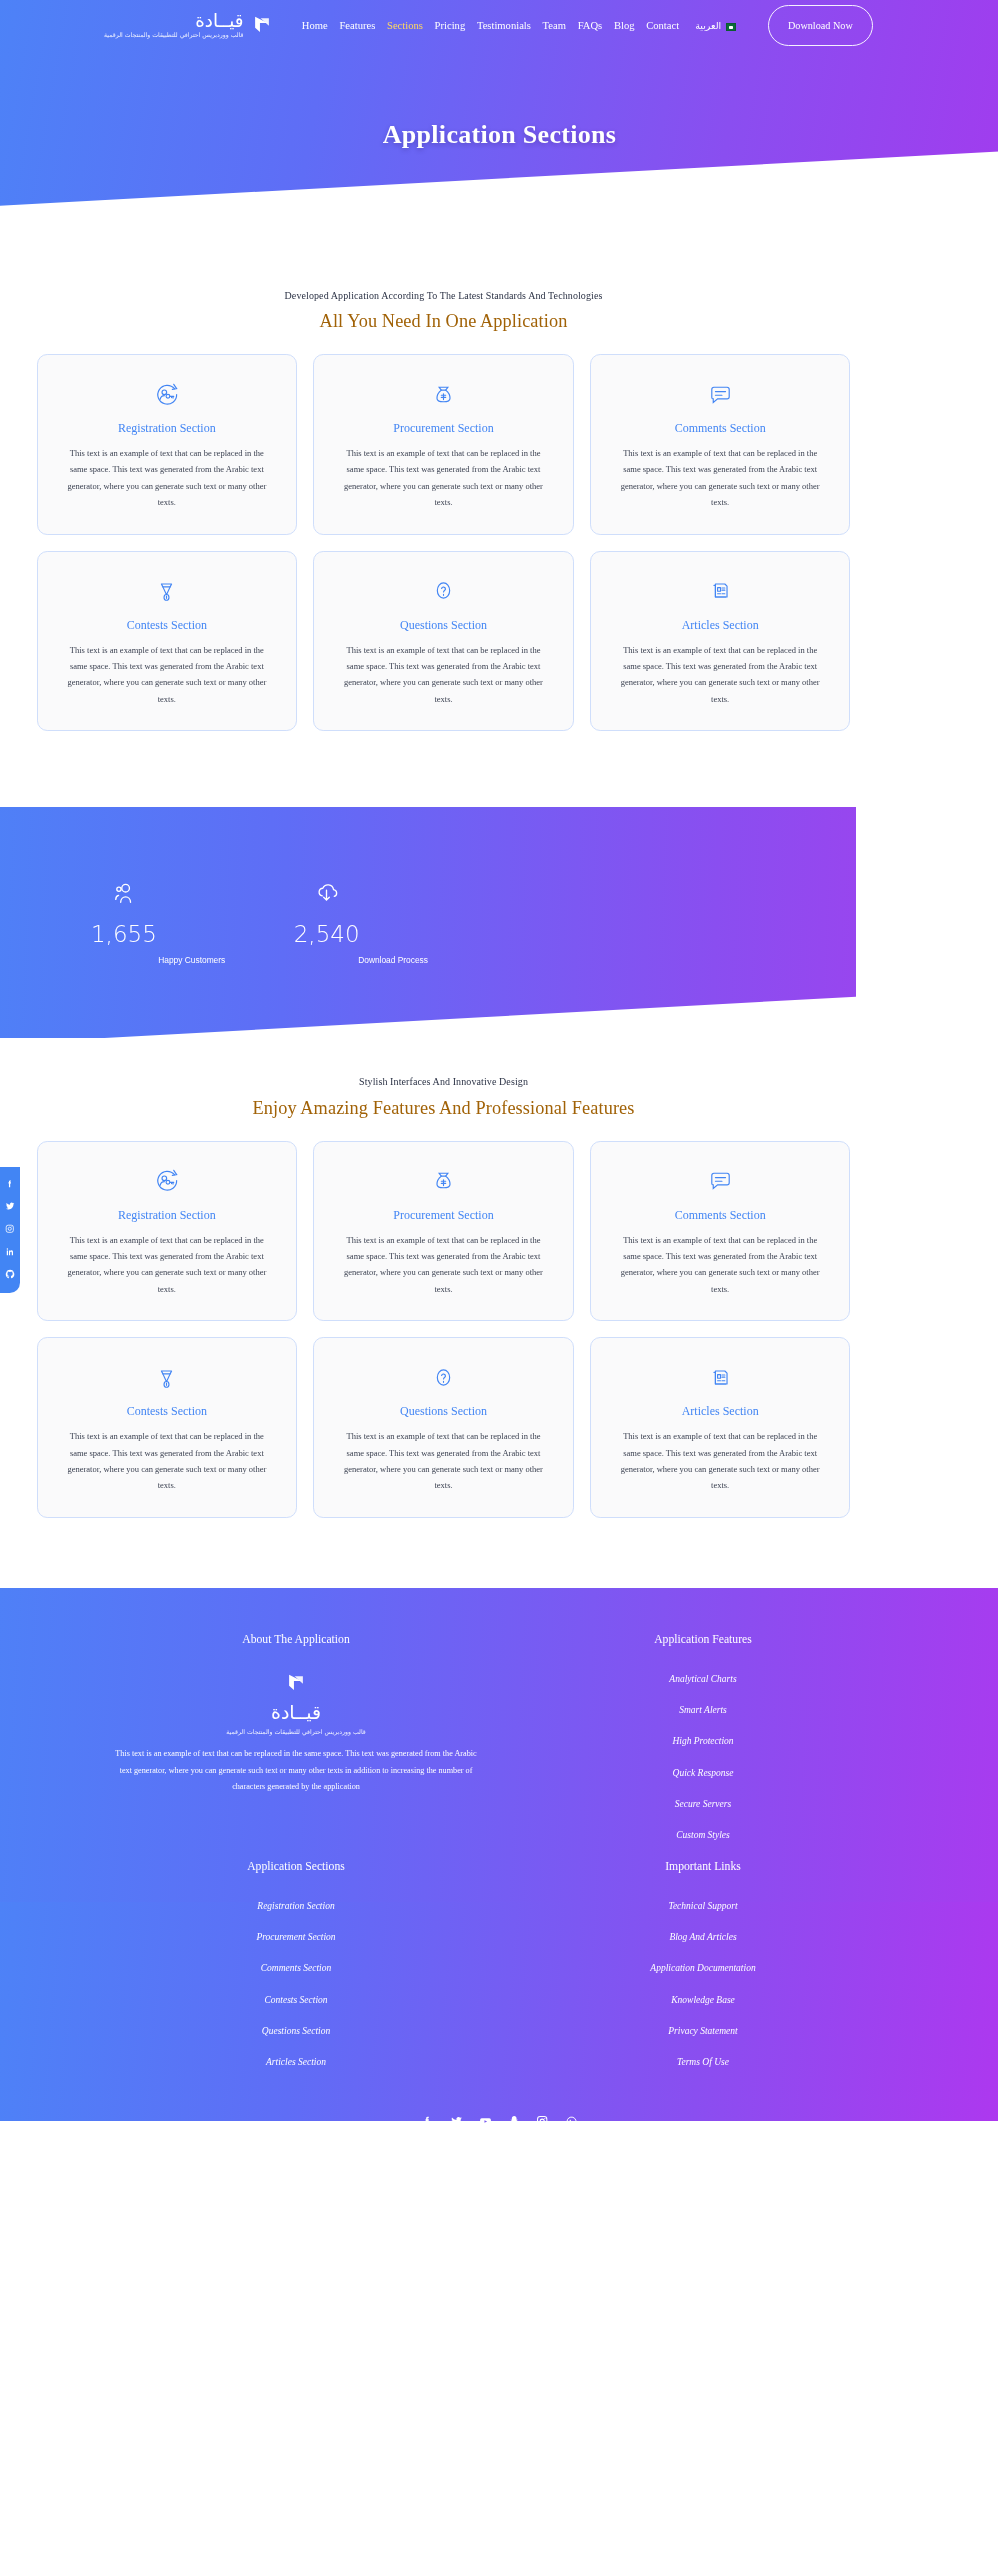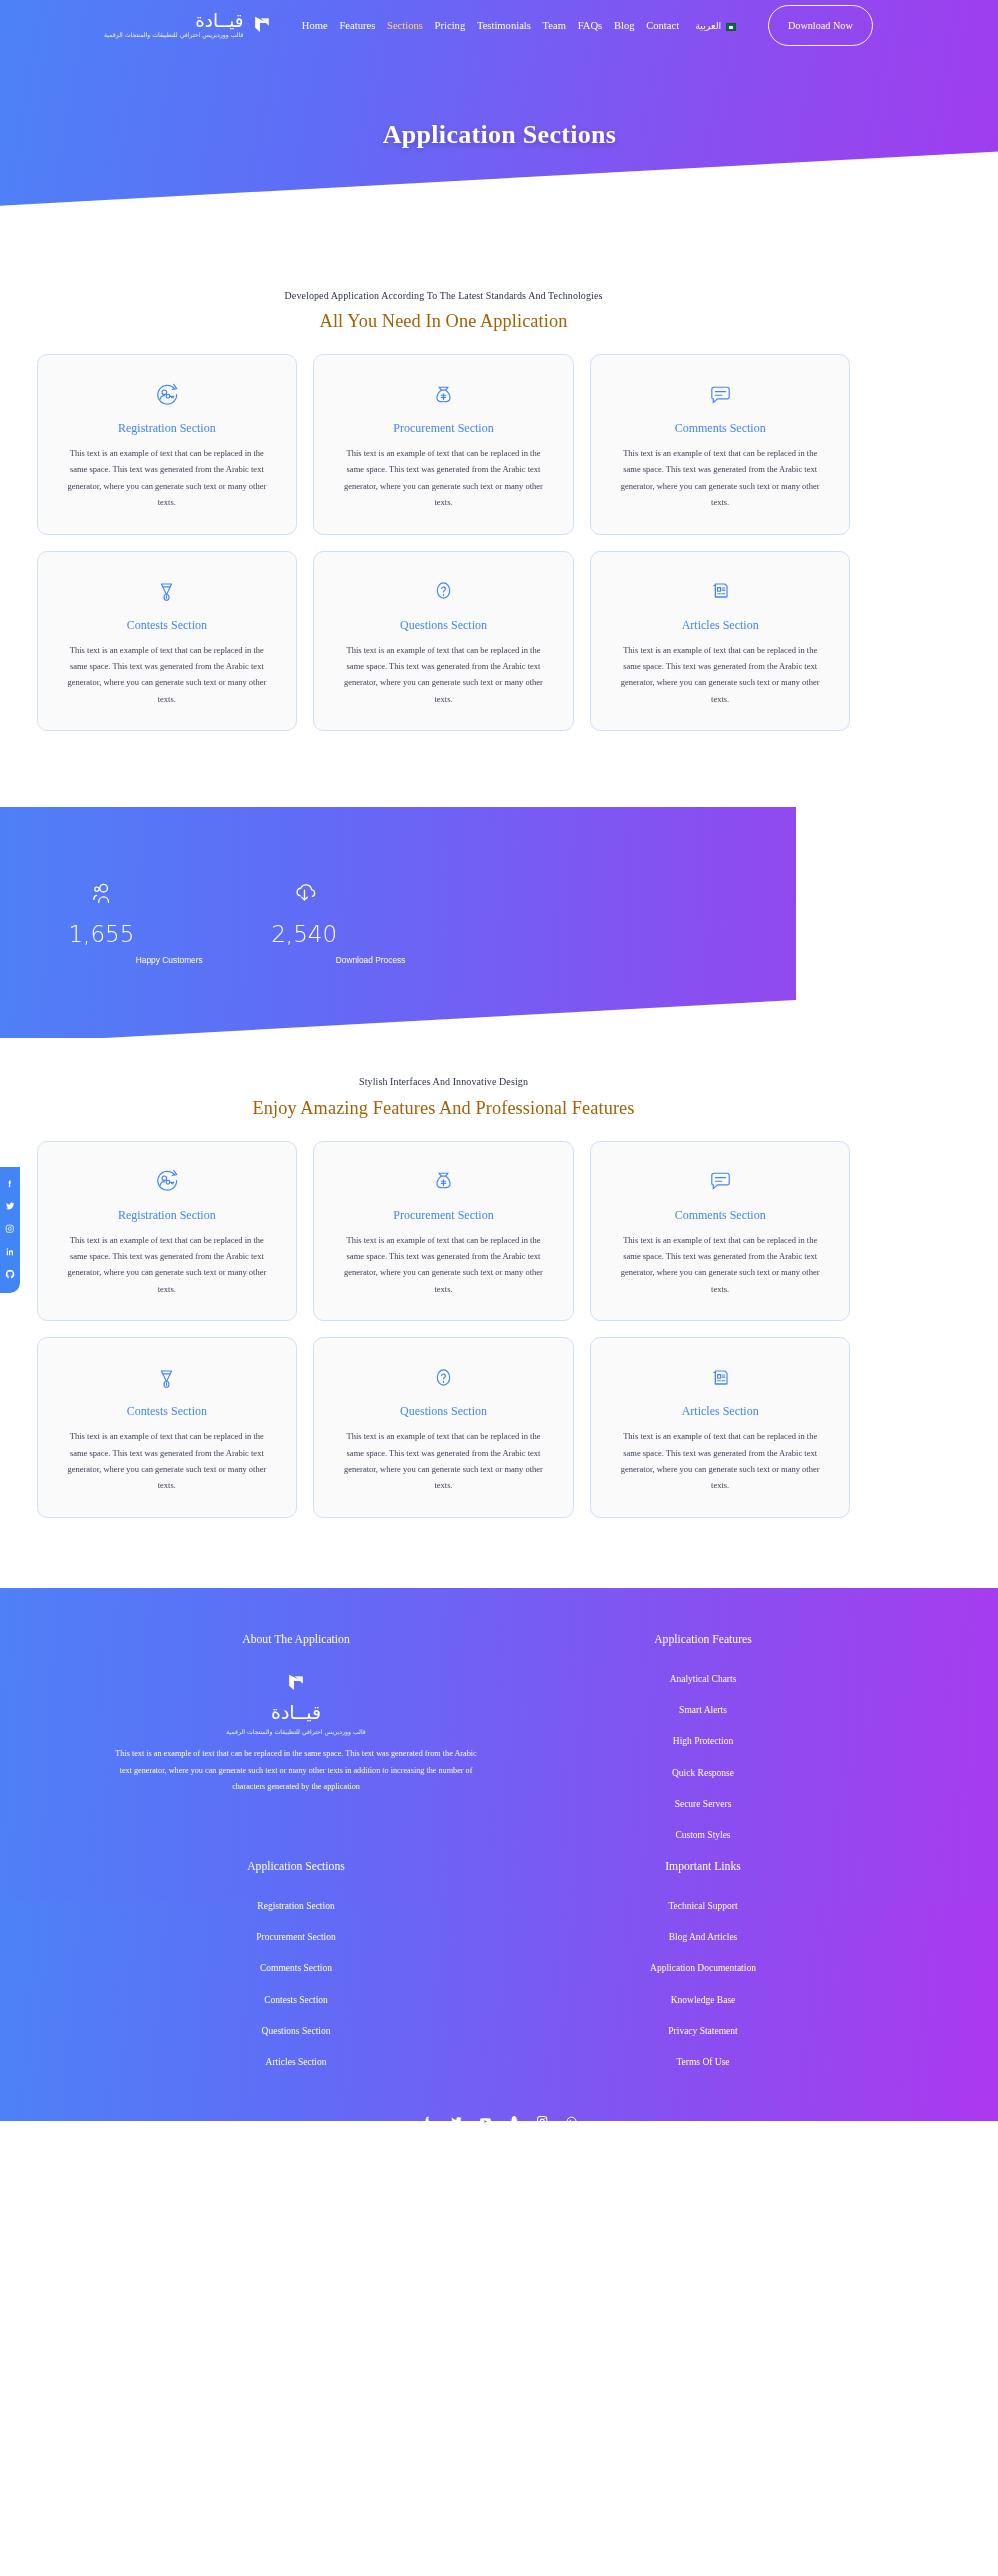--- a/index.html
+++ b/index.html
@@ -169,21 +169,21 @@
     color: #3c4252;
     font-size: 8.5px;
     line-height: 1.92;
     margin-top: 8.8px;
     padding: 0 4.4px;
   }
 
   
   .stats-band {
     position: relative;
-    width: 796px;
+    width: 856px;
     height: 231px;
     margin-top: 76px;
     overflow: hidden;
   }
   .stats-bg {
     position: absolute;
     left: -29px;
     top: -32px;
     width: 1060px;
     height: 241px;
@@ -280,21 +280,21 @@
     margin-bottom: 11.7px;
     color: #eef1ff;
   }
   .f-about {
     font-size: 8.2px;
     line-height: 2.0;
     padding: 0 16px;
   }
   .f-list { list-style: none; }
   .f-list li { margin-bottom: 18.3px; }
-  .f-list a { color: #fff; text-decoration: none; font-size: 9.5px; cursor: pointer; }
+  .f-list a { color: #fff; text-decoration: none; font-size: 9.5px; cursor: pointer; font-style: italic; }
 
   .footer-bottom {
     position: relative;
     z-index: 3;
     text-align: center;
     padding-top: 29px;
     padding-bottom: 16px;
     color: #fff;
   }
   .fb-social {

